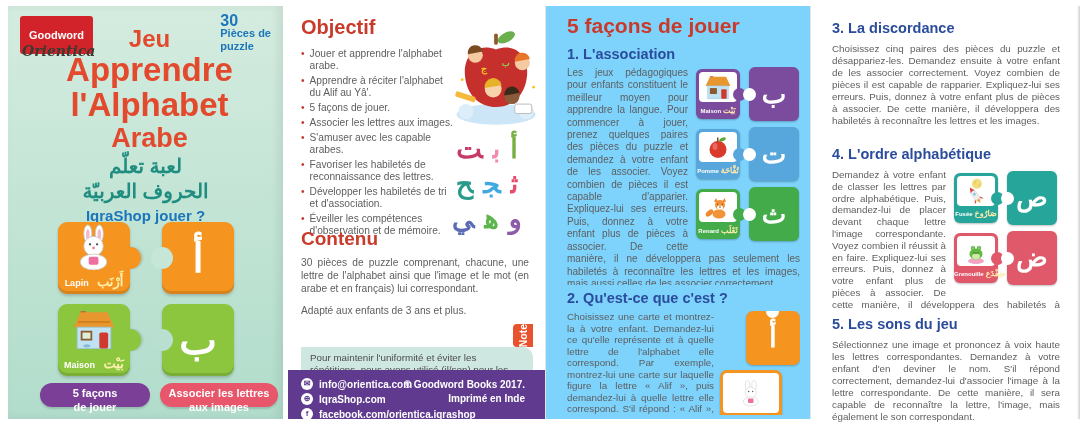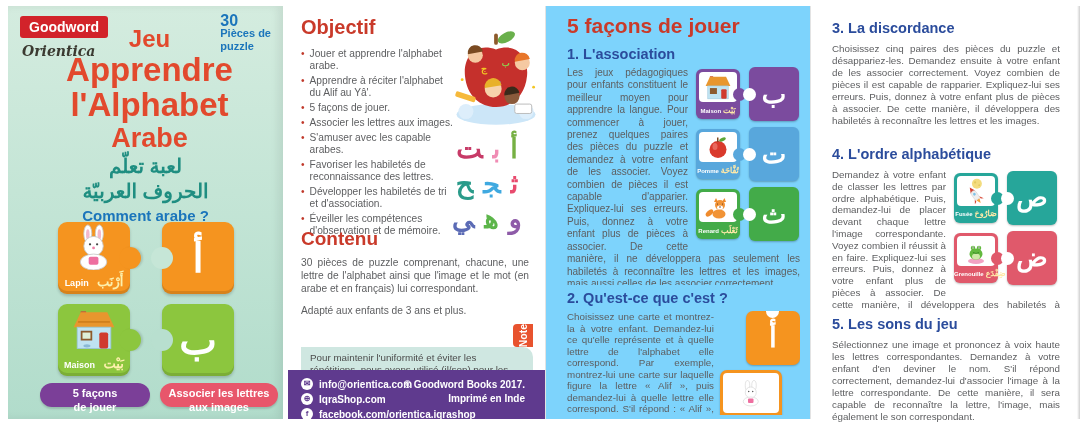--- a/index.html
+++ b/index.html
@@ -7,21 +7,21 @@
 
   
   .fold{position:absolute;top:6px;bottom:6px;width:1px;background:#e3e3e3;}
   .edge{position:absolute;right:0;top:6px;bottom:6px;width:3px;background:linear-gradient(90deg,#ffffff,#cfcfcf);}
 
   
   .p1{position:absolute;left:8px;top:6px;width:275px;height:413px;
       background:linear-gradient(180deg,#d4ecdf 0%,#c4e5d6 45%,#b1dccb 100%);
       box-shadow:inset -5px 0 8px rgba(0,0,0,.07);}
   .logo{position:absolute;top:10px;left:12px;background:var(--logo_red,#d2232a);color:#fff;
-        font-weight:bold;font-size:14px;padding:3px 9px;border-radius:3px;}
+        font-weight:bold;font-size:11px;padding:13px 9px;border-radius:3px;}
   .orientica{position:absolute;top:37px;left:14px;font-family:"DejaVu Serif",serif;font-style:italic;
         font-weight:bold;font-size:14px;color:#3b3a31;}
   .pieces-badge{position:absolute;top:8px;right:12px;text-align:left;color:var(--blue_text,#1b75bb);
         font-weight:bold;font-size:11px;line-height:13px;}
   .pieces-badge .b30{display:block;font-size:16px;}
   .cover-title{position:absolute;top:20px;left:28px;right:20px;text-align:center;color:var(--title_red,#e2492d);font-weight:800;}
   .ct0{font-size:24px;line-height:26px;}
   .ct1{font-size:33px;line-height:35px;}
   .ct2{font-size:33px;line-height:36px;}
   .ct3{font-size:27px;line-height:31px;}
@@ -135,21 +135,21 @@
     <div class="cover-title">
       <div class="ct0">Jeu</div>
       <div class="ct1">Apprendre</div>
       <div class="ct2">l'Alphabet</div>
       <div class="ct3">Arabe</div>
     </div>
     <div class="cover-arabic">
       <div dir="rtl">لعبة تعلّم</div>
       <div dir="rtl">الحروف العربيّة</div>
     </div>
-    <div class="how-to">Comment arabe ?</div>
+    <div class="how-to">IqraShop jouer ?</div>
 
     <div class="bpiece orange-bg row1" style="top:216px;left:50px;">
       <span class="bknob"></span>
       <div class="bp-art">
         <svg width="54" height="46" viewBox="0 0 60 52">
           <ellipse cx="23" cy="11" rx="4.5" ry="10" fill="#fff" stroke="#c9c9c9"></ellipse>
           <ellipse cx="36" cy="11" rx="4.5" ry="10" fill="#fff" stroke="#c9c9c9"></ellipse>
           <ellipse cx="23" cy="12" rx="2" ry="6" fill="#f3b8cc"></ellipse>
           <ellipse cx="36" cy="12" rx="2" ry="6" fill="#f3b8cc"></ellipse>
           <circle cx="29.5" cy="25" r="11" fill="#fff" stroke="#c9c9c9"></circle>

